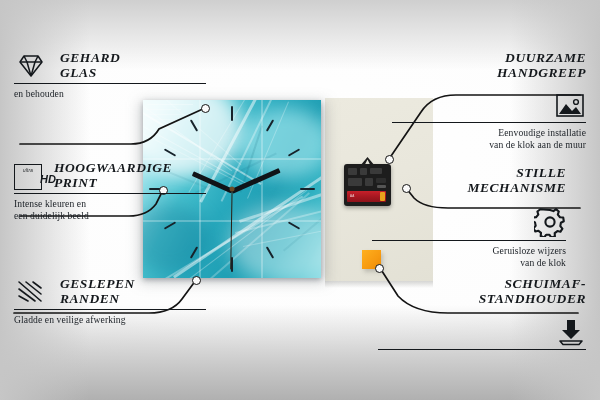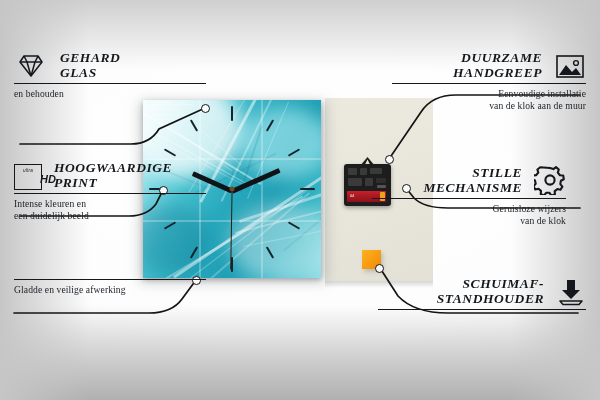--- a/index.html
+++ b/index.html
@@ -91,21 +91,21 @@
     box-shadow:2px 3px 4px rgba(120,120,115,.35);}
 
   
   .leaders{position:absolute;inset:0;}
   .dot{position:absolute;width:9px;height:9px;border-radius:50%;
     background:#fafafa;border:1.6px solid #141414;box-sizing:border-box;}
 
   
   .feat{position:absolute;width:205px;}
   .feat .head{display:flex;align-items:flex-end;gap:12px;font-style:italic;}
-  .feat.right .head{justify-content:flex-end;}
+  .feat.right .head{justify-content:flex-end;flex-direction:column;}
   .feat .title{
     font-size:13.5px;line-height:15px;font-weight:700;color:#14181c;
     letter-spacing:.55px;text-transform:uppercase;
   }
   .feat.left .title{text-align:left;}
   .feat.right .title{text-align:right;}
   .feat .rule{height:1.4px;background:#14181c;margin:3px 0 4px;}
   .feat .desc{
     font-size:9.6px;line-height:11.6px;color:#1b2026;letter-spacing:.1px;
   }
@@ -271,20 +271,35 @@
       </div>
     </div>
     <div class="rule"></div>
     <div class="desc">
       <div>Intense kleuren en</div>
       <div>een duidelijk beeld</div>
     </div>
   </div>
 
   <div class="feat left" style="left:14px;top:276px;width:192px;">
+    <div class="head">
+      <svg class="ic" width="34" height="28" viewBox="0 0 34 28">
+        <g stroke="#14181c" stroke-width="1.6" stroke-linecap="round">
+          <line x1="5" y1="4" x2="27" y2="23"></line>
+          <line x1="5" y1="11" x2="21" y2="23"></line>
+          <line x1="5" y1="18" x2="14" y2="23"></line>
+          <line x1="12" y1="4" x2="27" y2="16"></line>
+          <line x1="19" y1="4" x2="27" y2="10"></line>
+        </g>
+      </svg>
+      <div class="title">
+        <div>GESLEPEN</div>
+        <div>RANDEN</div>
+      </div>
+    </div>
     <div class="rule"></div>
     <div class="desc">
       <div>Gladde en veilige afwerking</div>
     </div>
   </div>
 
   <div class="feat right" style="left:392px;top:50px;width:194px;">
     <div class="head">
       <div class="title">
         <div>DUURZAME</div>

